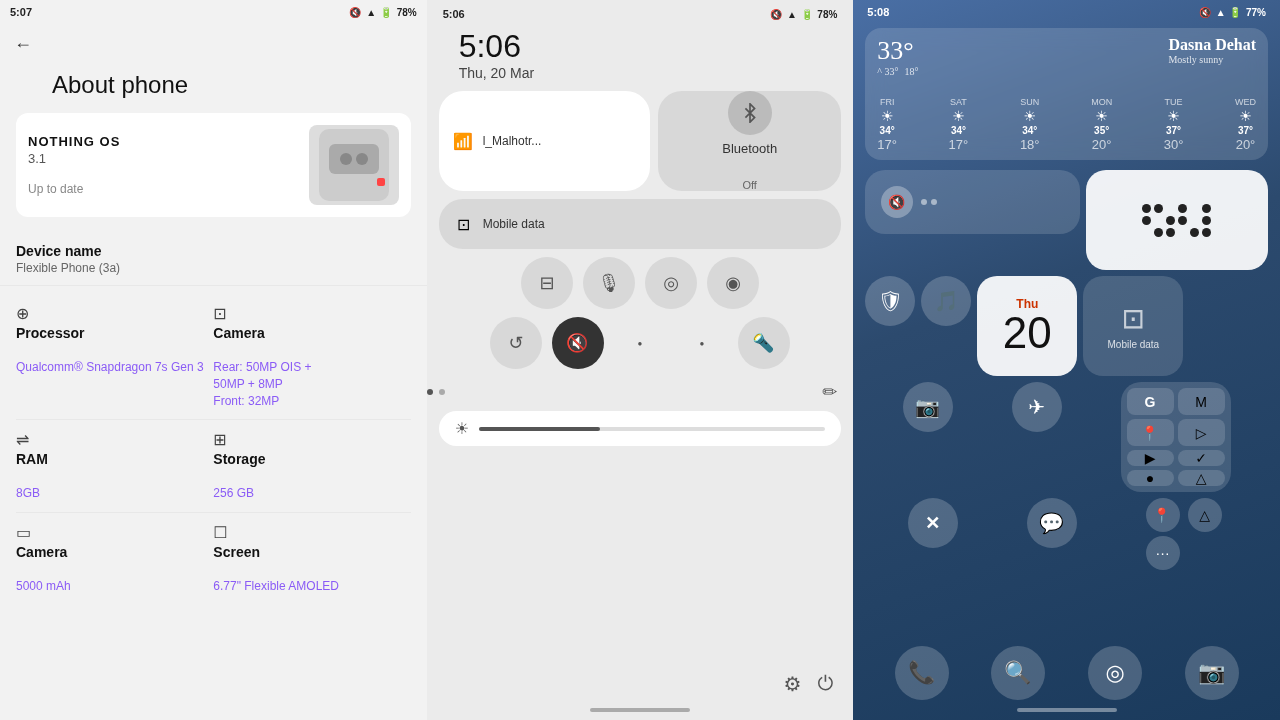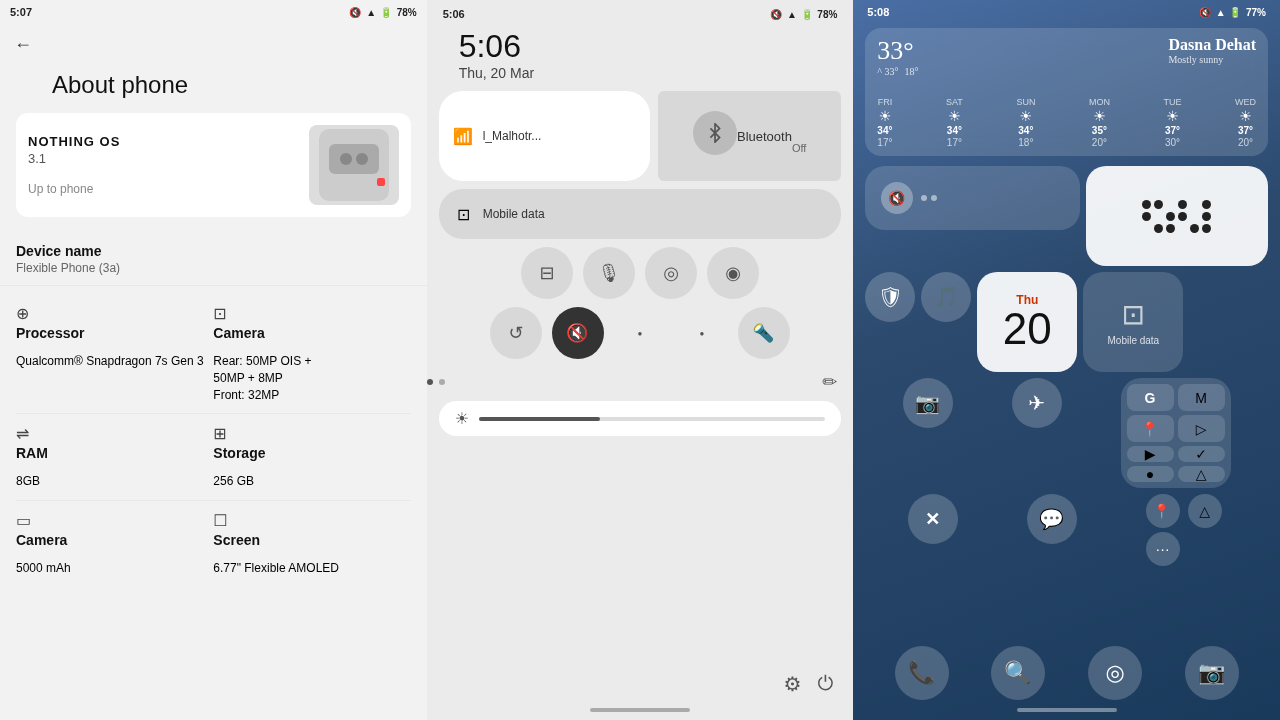--- a/index.html
+++ b/index.html
@@ -133,22 +133,22 @@
       color: #444;
     }
     .info-label {
       font-size: 14px;
       font-weight: 600;
       color: #111;
       margin-top: 2px;
     }
     .info-value {
       font-size: 12px;
-      color: #000000;
-      margin-top: 12px;
+      color: #8b5cf6;
+      margin-top: 18px;
       line-height: 1.4;
     }
     .device-name-section {
       padding: 10px 16px;
       border-bottom: 1px solid #e8e8e8;
     }
     .dn-label { font-size: 14px; font-weight: 600; color: #111; }
     .dn-value { font-size: 12px; color: #666; margin-top: 2px; }
 
     
@@ -204,23 +204,23 @@
       height: 22px;
       display: flex;
       align-items: center;
       justify-content: center;
       font-size: 16px;
     }
     .qs-tile-text { font-size: 12px; color: #333; line-height: 1.2; }
     .qs-bt-tile {
       flex: 1;
       background: #d8d8d8;
-      border-radius: 6px;
-      display: flex;
-      flex-direction: row;
+      border-radius: 24px;
+      display: flex;
+      flex-direction: column;
       align-items: center;
       justify-content: center;
       min-height: 90px;
       cursor: pointer;
     }
     .qs-bt-icon {
       width: 44px;
       height: 44px;
       background: #bbb;
       border-radius: 50%;
@@ -359,21 +359,21 @@
     }
     .forecast-day {
       display: flex;
       flex-direction: column;
       align-items: center;
       gap: 1px;
     }
     .forecast-day-label { font-size: 9px; color: rgba(255,255,255,0.7); }
     .forecast-day-icon { font-size: 14px; }
     .forecast-day-high { font-size: 10px; font-weight: 600; }
-    .forecast-day-low { font-size: 10px; color: rgba(255,255,255,0.7); }
+    .forecast-day-low { font-size: 13px; color: rgba(255,255,255,0.7); }
 
     .home-grid {
       padding: 6px 12px;
       display: flex;
       flex-direction: column;
       gap: 6px;
       flex: 1;
     }
     .home-row {
       display: flex;
@@ -529,21 +529,21 @@
   </div>
 
   <div class="back-btn">←</div>
 
   <div class="about-title">About phone</div>
 
   <div class="device-card">
     <div>
       <div class="device-os">NOTHING OS</div>
       <div class="device-os-ver">3.1</div>
-      <div class="device-status">Up to phone</div>
+      <div class="device-status">Up to date</div>
     </div>
     <div class="phone-img">
       <div class="phone-back">
         <div class="camera-module">
           <div class="camera-lens"></div>
           <div class="camera-lens"></div>
         </div>
         <div style="width:8px;height:8px;background:#f44;border-radius:2px;align-self:flex-end;margin-right:4px"></div>
       </div>
     </div>

